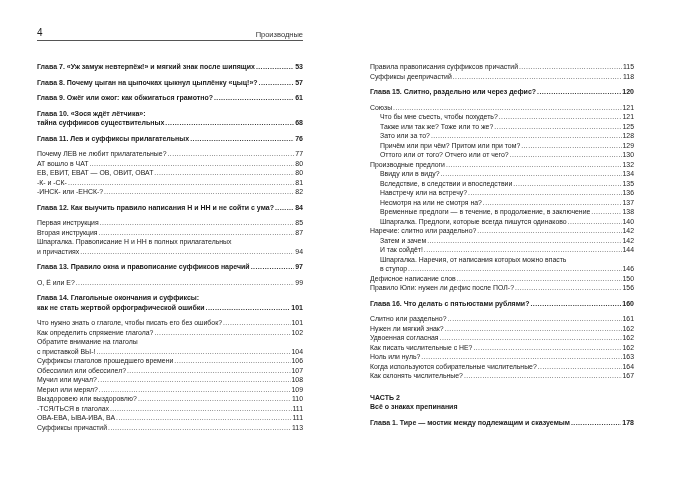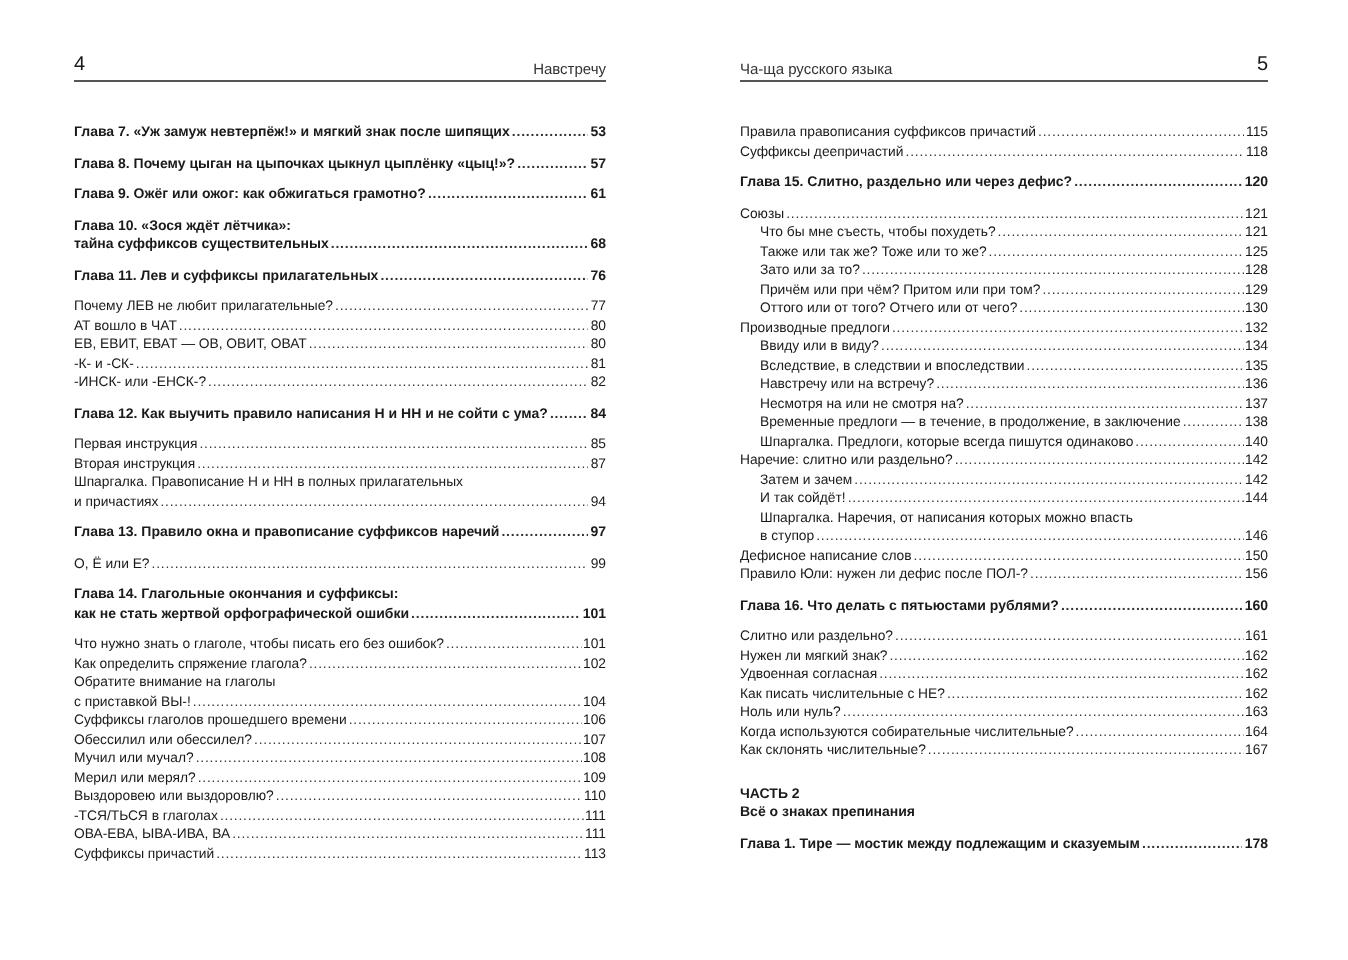--- a/index.html
+++ b/index.html
@@ -31,21 +31,21 @@
     .line.ind { padding-left:10px; }
     .gap6 { margin-top:6px; }
     .gap10 { margin-top:12px; }
   </style>
 </head>
 <body>
 
 <div class="page left">
   <div class="runhead">
     <span class="num">4</span>
-    <span class="title">Навстречу</span>
+    <span class="title">Производные</span>
   </div>
   <div class="toc">
     <div class="row bold first">
         <span class="t">Глава 7.  «Уж замуж невтерпёж!» и мягкий знак после шипящих</span>
         <span class="dots"></span>
         <span class="p">53</span>
       </div>
     <div class="row bold chap">
         <span class="t">Глава 8.  Почему цыган на цыпочках цыкнул цыплёнку «цыц!»?</span>
         <span class="dots"></span>
@@ -182,24 +182,20 @@
       </div>
     <div class="row">
         <span class="t">Суффиксы причастий</span>
         <span class="dots"></span>
         <span class="p">113</span>
       </div>
   </div>
 </div>
 
 <div class="page right">
-  <div class="runhead">
-    <span class="title">Ча-ща русского языка</span>
-    <span class="num">5</span>
-  </div>
   <div class="toc">
     <div class="row first">
         <span class="t">Правила правописания суффиксов причастий</span>
         <span class="dots"></span>
         <span class="p">115</span>
       </div>
     <div class="row">
         <span class="t">Суффиксы деепричастий</span>
         <span class="dots"></span>
         <span class="p">118</span>

